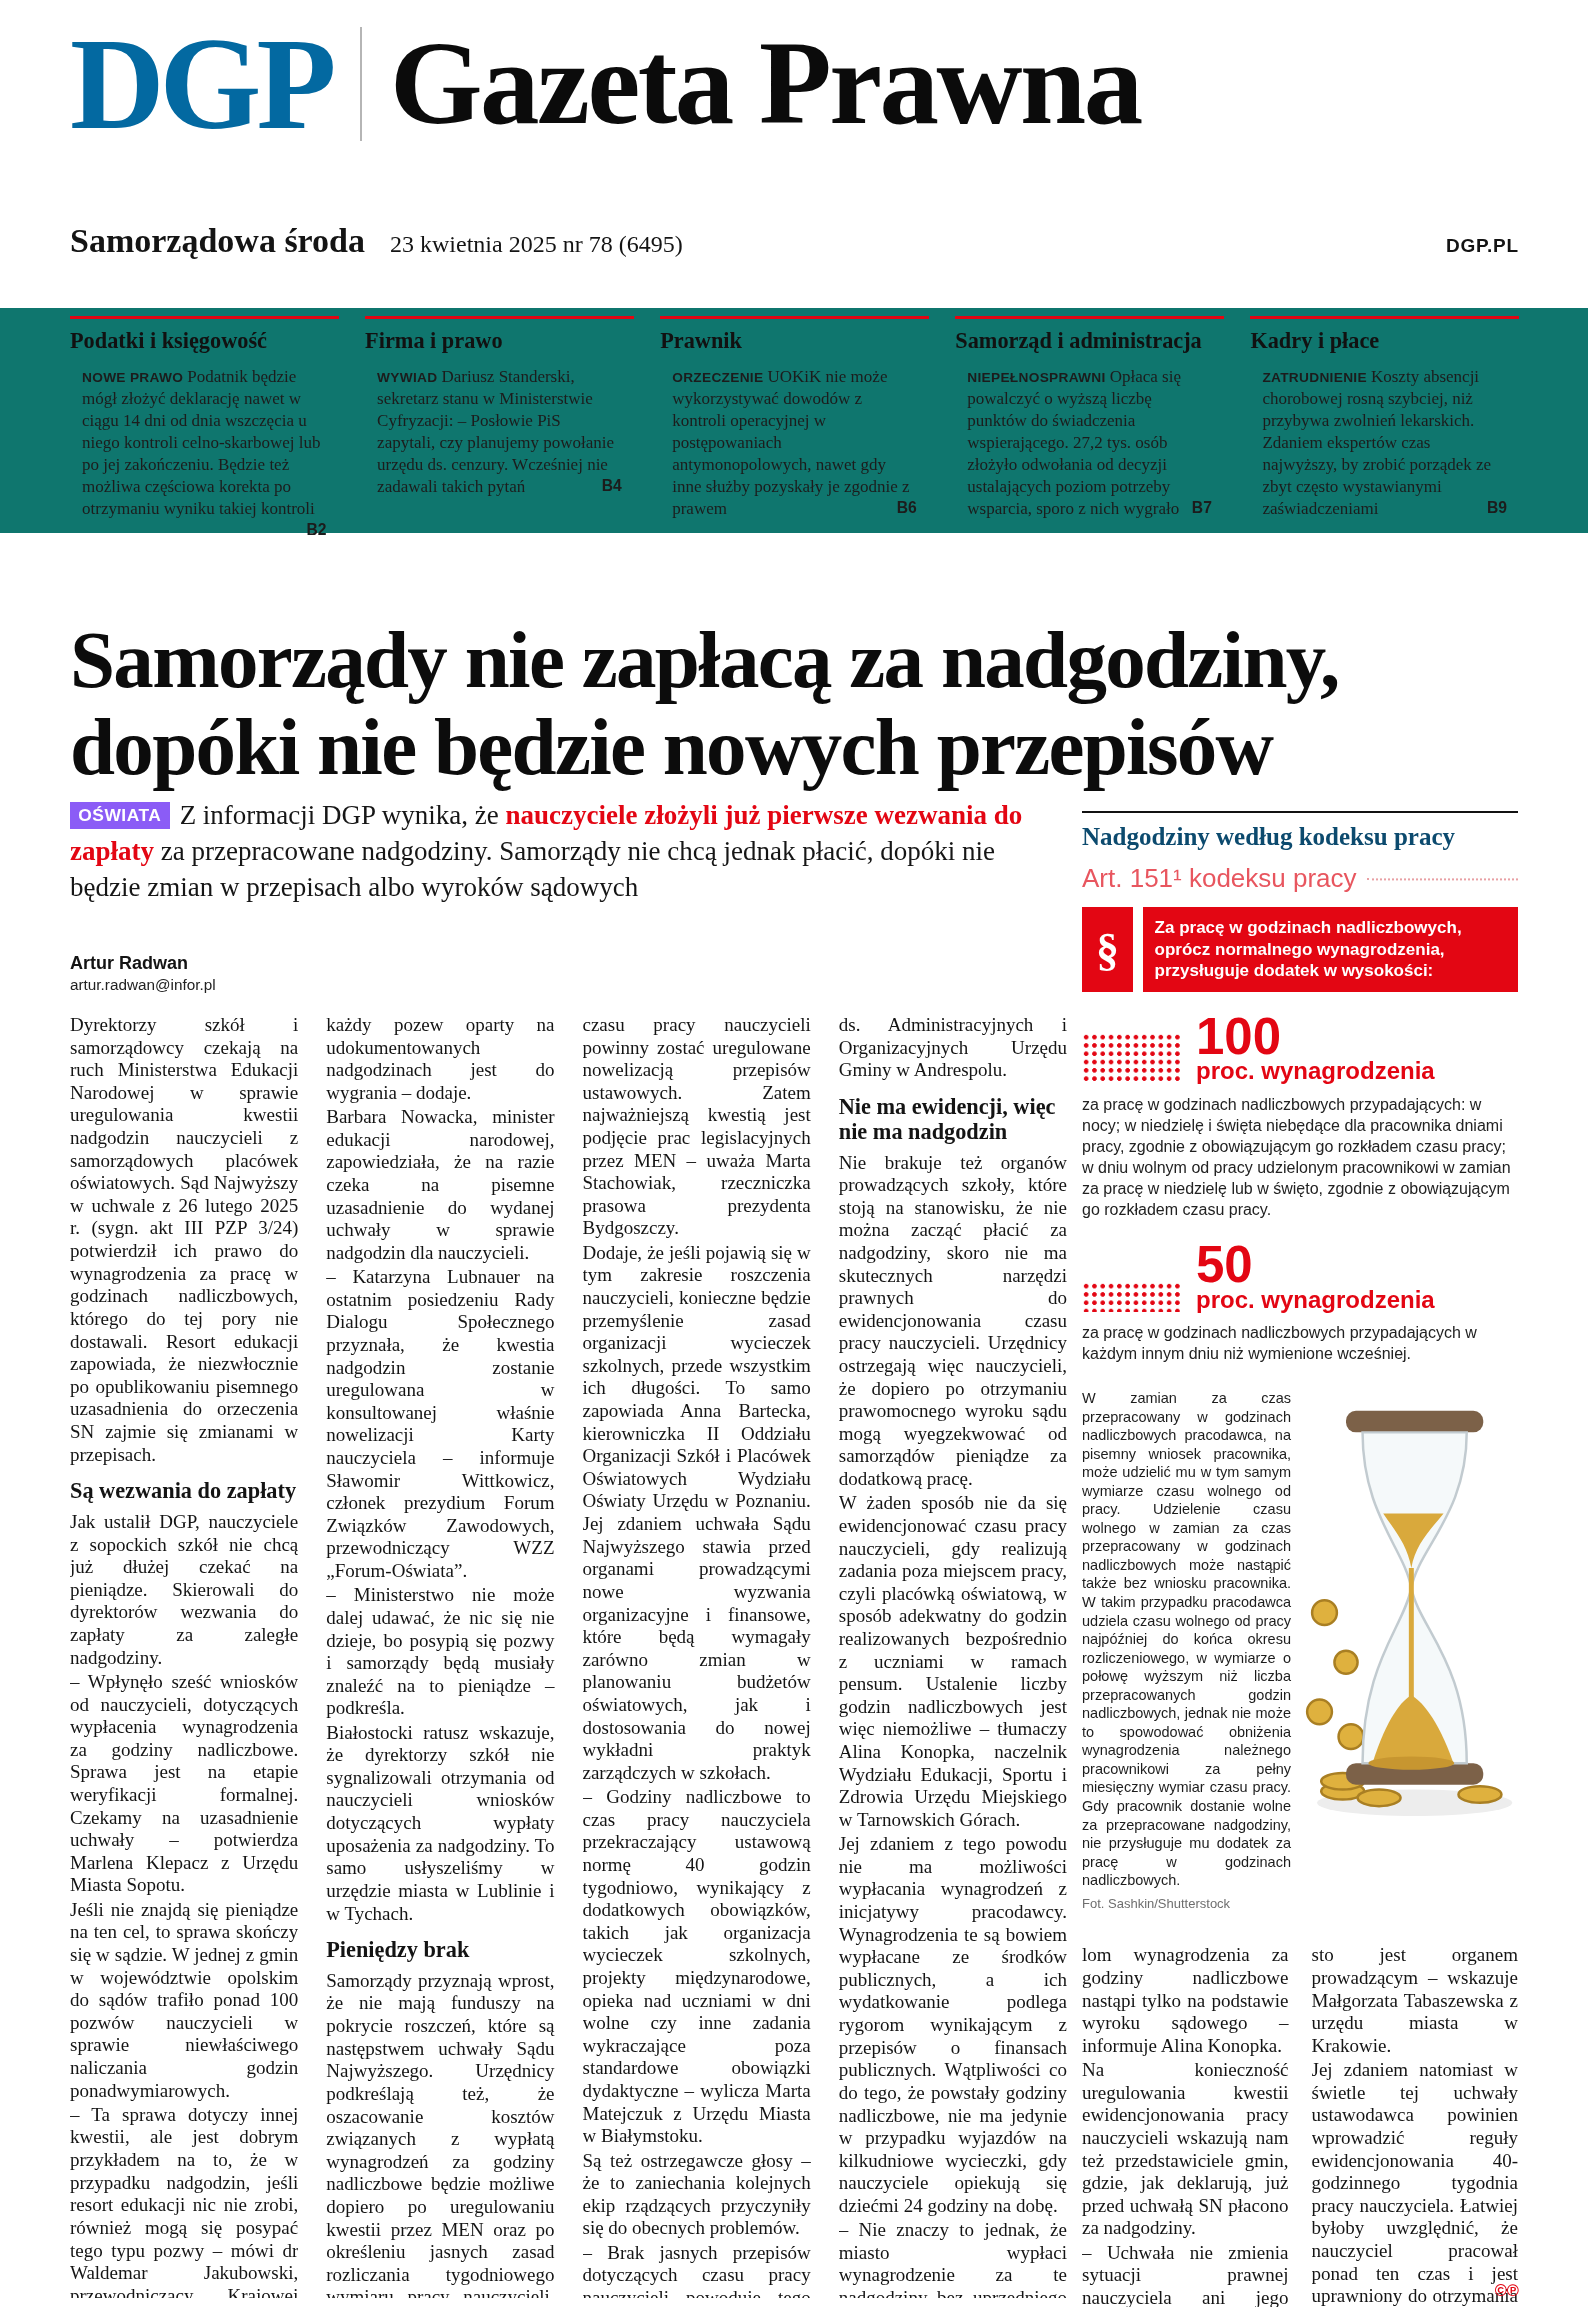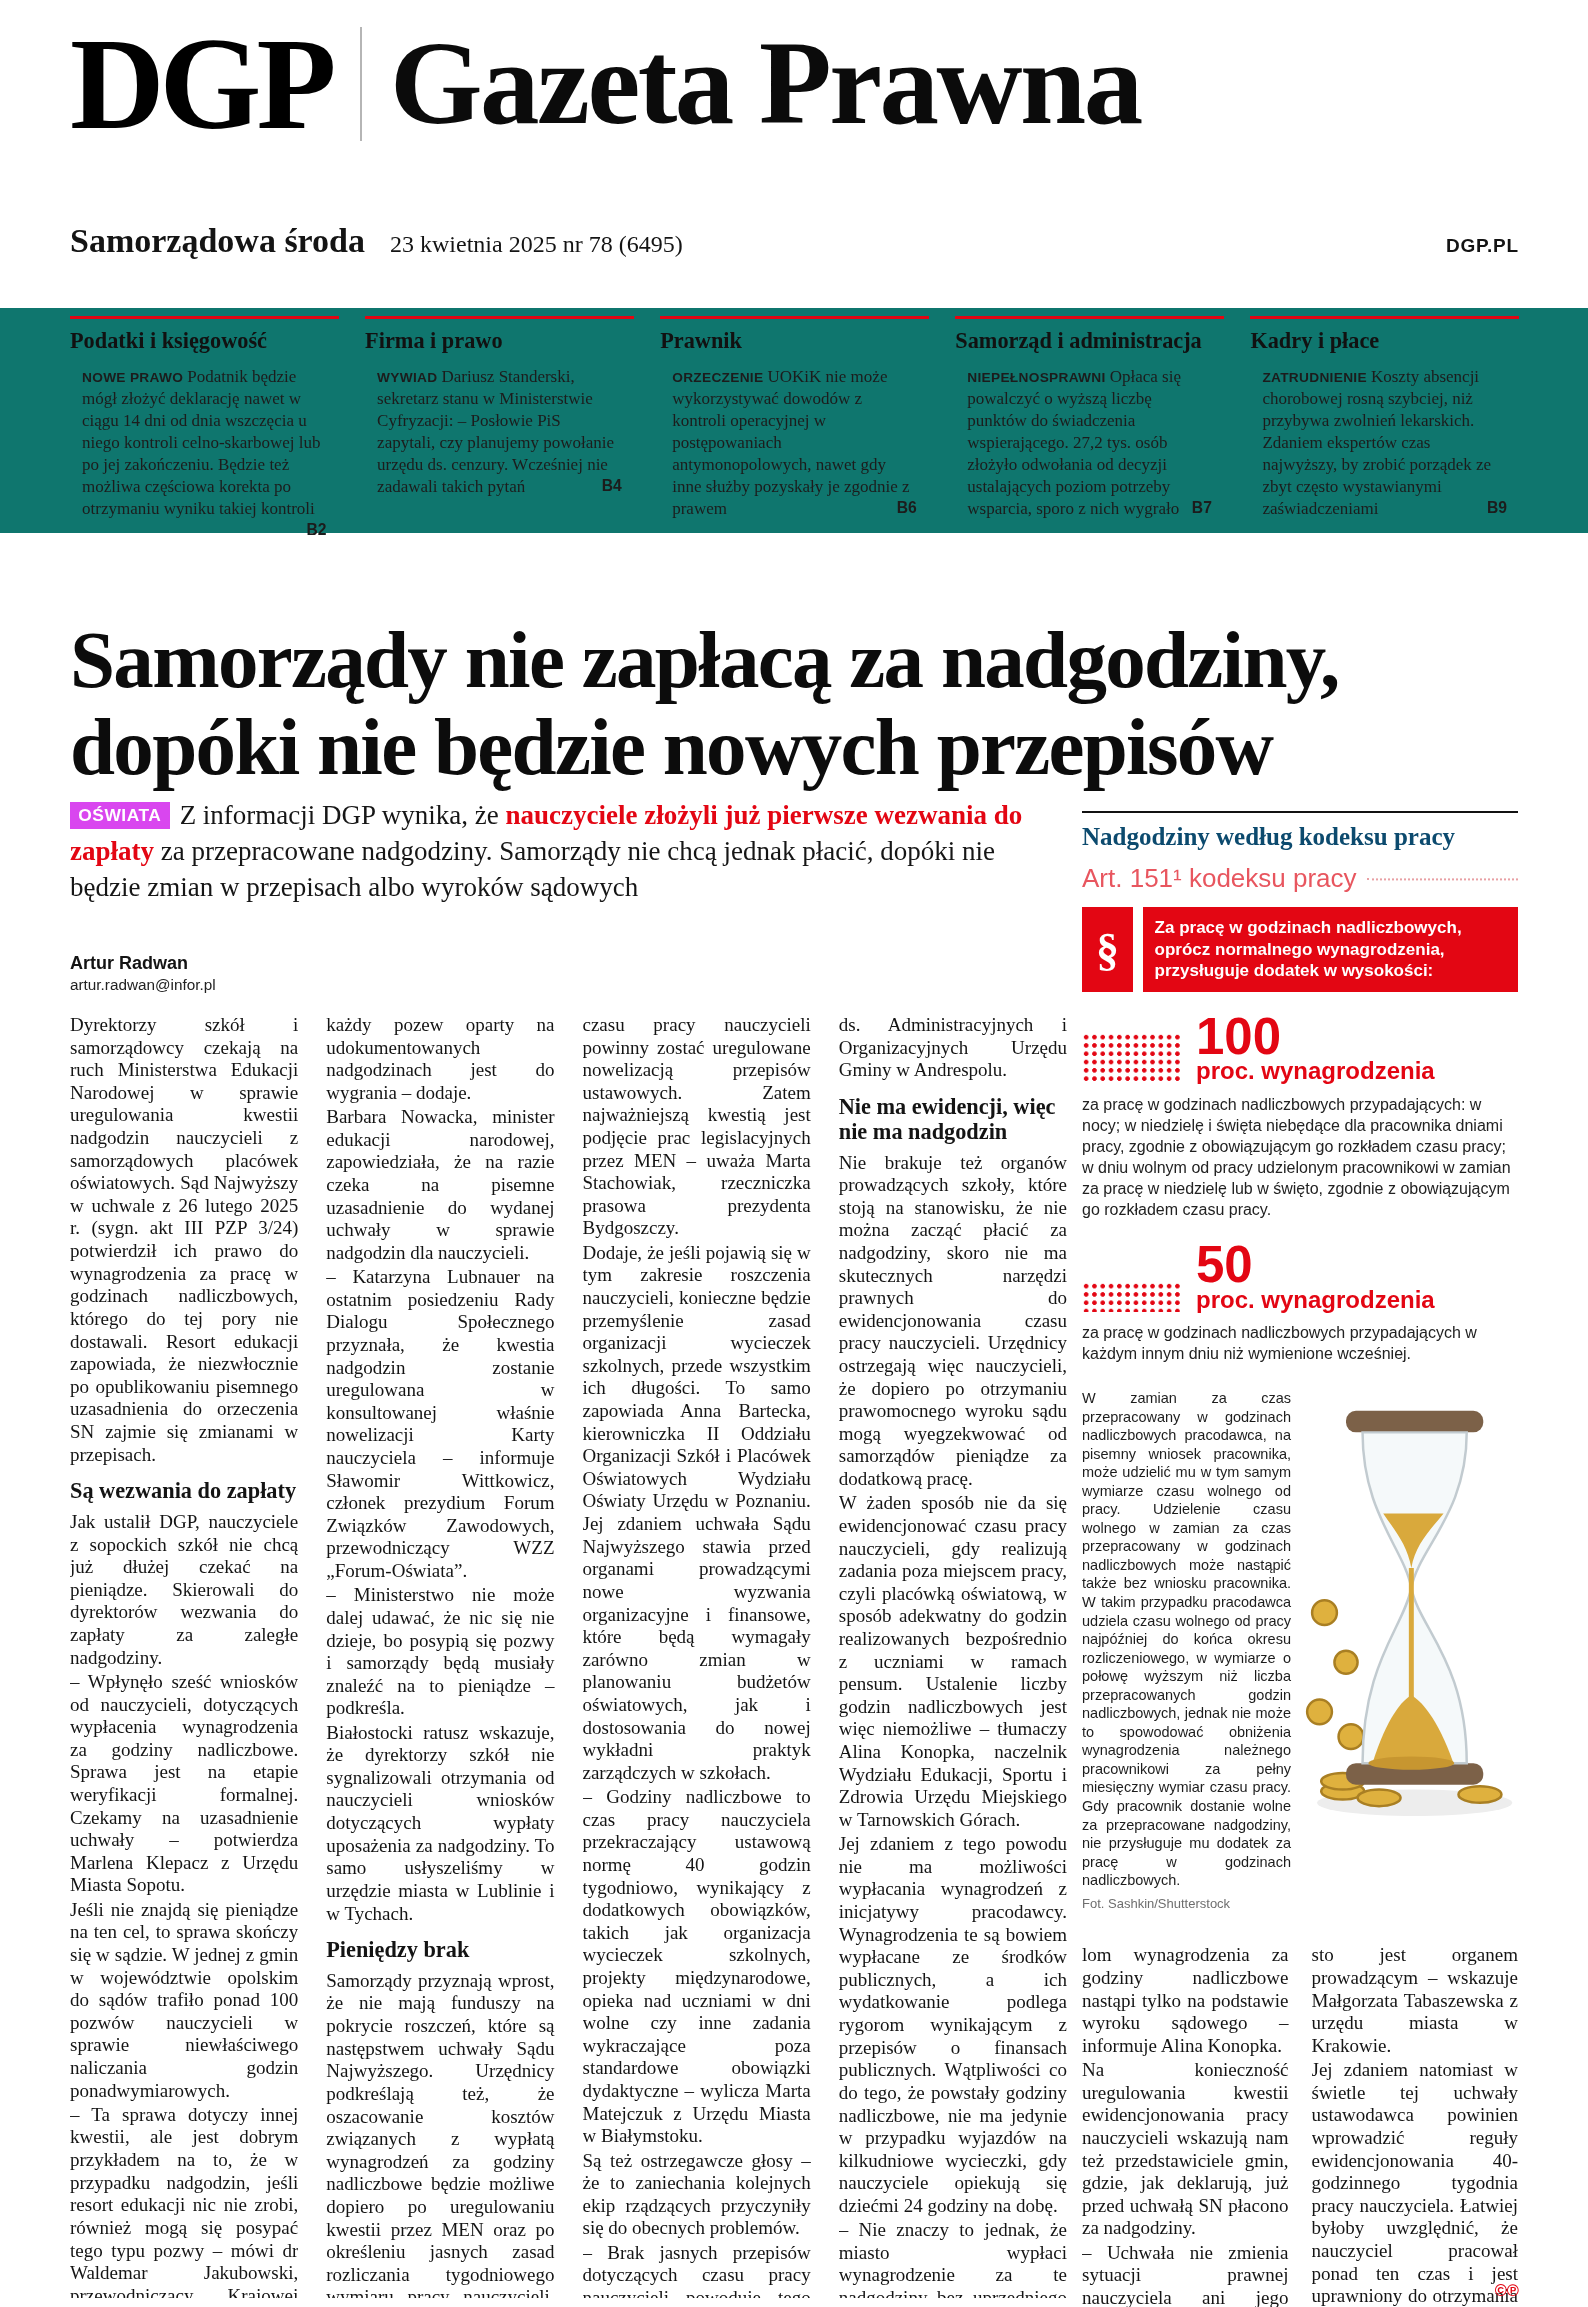--- a/index.html
+++ b/index.html
@@ -2,21 +2,21 @@
 <html lang="pl" style="font-size:13.2px"><head>
 <meta charset="utf-8">
 <style>
   html,body{margin:0;padding:0;background:#e8e8e8;}
   .page{position:relative;width:1589px;height:2307px;background:#ffffff;overflow:hidden;
         font-family:"Liberation Serif",serif;color:#141414;margin:0 auto;}
 
   
   .masthead{position:absolute;top:18px;left:70px;right:70px;}
   .logo-row{display:flex;align-items:center;gap:28px;}
-  .logo-dgp{font-size:131px;font-weight:bold;line-height:1;letter-spacing:-5px;color:#000000;}
+  .logo-dgp{font-size:131px;font-weight:bold;line-height:1;letter-spacing:-5px;color:#0369a1;}
   .logo-sep{width:2.5px;height:114px;background:#b5b5b5;}
   .logo-title{font-size:119px;font-weight:bold;line-height:1;letter-spacing:-2.5px;color:#0b0b0b;}
   .edition-row{display:flex;align-items:baseline;gap:25px;margin-top:25px;}
   .edition-name{font-size:34px;font-weight:bold;margin-top:48px;}
   .edition-date{font-size:24px;}
   .site{margin-left:auto;font-family:"Liberation Sans",sans-serif;font-size:19px;font-weight:bold;letter-spacing:0.8px;}
 
   
   .topnav{position:absolute;top:308px;left:0;right:0;height:225px;background:#0f766e;
           box-sizing:border-box;padding:8.3px 70px 0;}
@@ -24,21 +24,21 @@
   .tn-section{flex:1;border-top:3.3px solid #e30613;padding-top:8.3px;}
   .tn-title{margin:0 0 8.3px;font-size:22.3px;font-weight:bold;color:#111;}
   .tn-teaser{margin:12px;font-size:17px;line-height:1.3;color:#1c1c1c;}
   .tn-kicker{font-family:"Liberation Sans",sans-serif;font-weight:bold;font-size:13.7px;letter-spacing:0.3px;}
   .tn-pageref{float:right;font-family:"Liberation Sans",sans-serif;font-weight:bold;font-size:15.7px;}
 
   
   .headline{position:absolute;top:563px;left:70px;width:1465px;font-size:81px;font-weight:bold;
             line-height:1.07;letter-spacing:-1.7px;color:#0c0c0c;}
   .lead{position:absolute;top:798px;left:70px;width:989px;margin:0;font-size:27px;line-height:1.33;color:#161616;}
-  .lead-label{display:inline-block;background:#d946ef;color:#fff;font-family:"Liberation Sans",sans-serif;
+  .lead-label{display:inline-block;background:#8b5cf6;color:#fff;font-family:"Liberation Sans",sans-serif;
               font-weight:bold;font-size:17.4px;line-height:1;padding:5px 8.3px;margin-right:10px;
               vertical-align:3.3px;letter-spacing:0.5px;}
   .lead-highlight{color:#e30613;font-weight:bold;}
 
   
   .byline{position:absolute;top:953px;left:70px;font-family:"Liberation Sans",sans-serif;}
   .byline-name{font-weight:bold;font-size:18px;margin:0;}
   .byline-email{font-size:15.3px;margin:1.7px 0 0;color:#222;}
 
   

